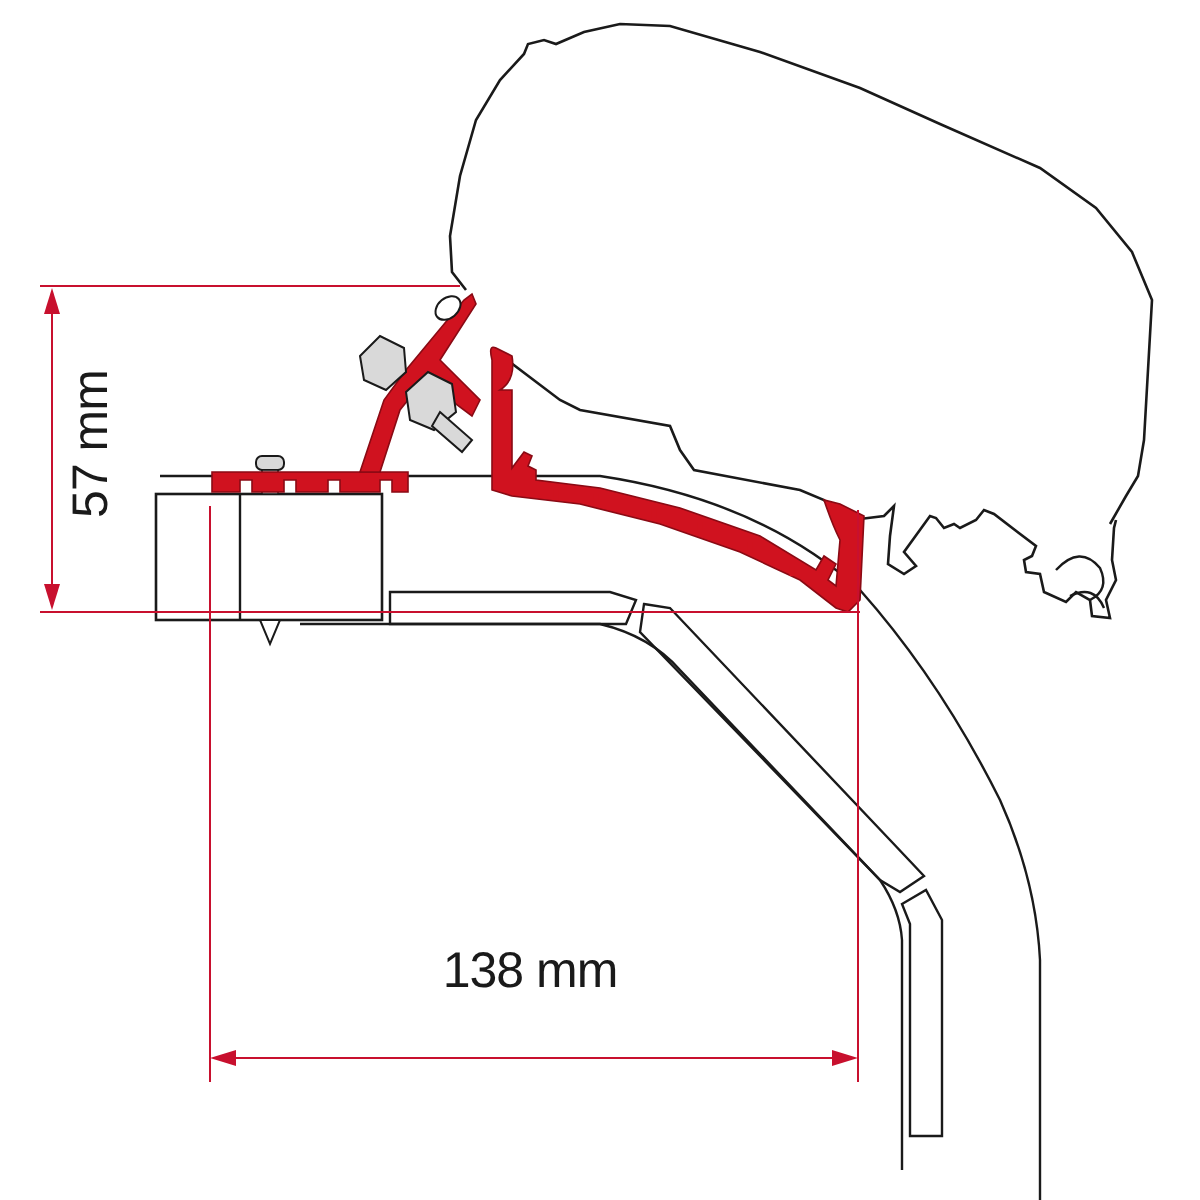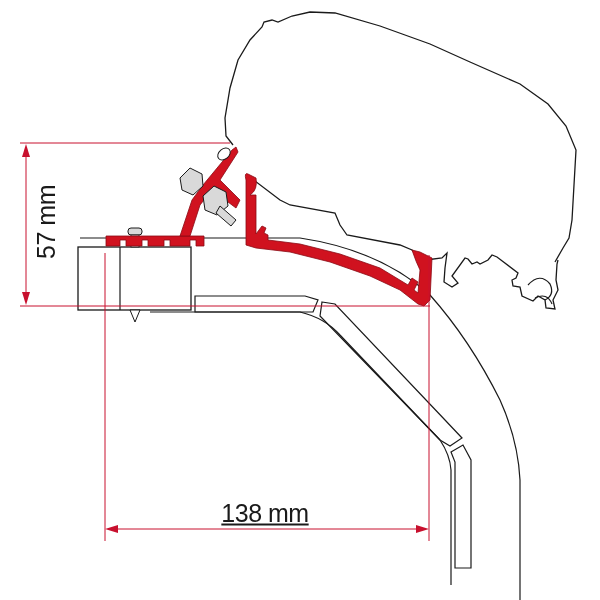--- a/index.html
+++ b/index.html
@@ -11,23 +11,22 @@
     font-size: 25px;
     color: #1a1a1a;
     letter-spacing: -0.5px;
     white-space: nowrap;
   }
   .dim-vertical {
     left: 46px; top: 222px;
     transform: translate(-50%, -50%) rotate(-90deg);
   }
   .dim-horizontal {
-    left: 265px; top: 513px;
+    left: 265px; top: 486px;
     transform: translate(-50%, -50%);
-    text-decoration: underline;
   }
 </style>
 </head>
 <body>
 
 <svg class="diagram" viewBox="0 0 600 600" xmlns="http://www.w3.org/2000/svg">
 
   <path d="M 233 145 L 226 136 L 225 118 L 230 88 L 238 60 L 250 40 L 262 27 L 264 22 L 272 20 L 278 22 L 292 16 L 310 12 L 335 13 L 380 26 L 430 44 L 470 62 L 520 84 L 548 104 L 566 126 L 576 150 L 574 185 L 572 220 L 569 238 L 563 248 L 555 262" fill="none" stroke="#1a1a1a" stroke-width="1.3"></path>
 
   <path d="M 247 175 L 280 200 L 290 205 L 335 213 L 340 225 L 347 235 L 400 245 L 412 250 L 418 256 L 426 260 L 442 258 L 447 253 L 445 268 L 444 282 L 452 287 L 458 283 L 452 276 L 465 258 L 468 259 L 472 264 L 477 262 L 480 264 L 488 260 L 492 255 L 497 257 L 518 273 L 516 278 L 512 280 L 513 286 L 520 287 L 522 296 L 533 301 L 538 296 L 545 300 L 546 308 L 555 309 L 553 300 L 558 290 L 556 280 L 557 264 L 558 260" fill="none" stroke="#1a1a1a" stroke-width="1.3"></path>

